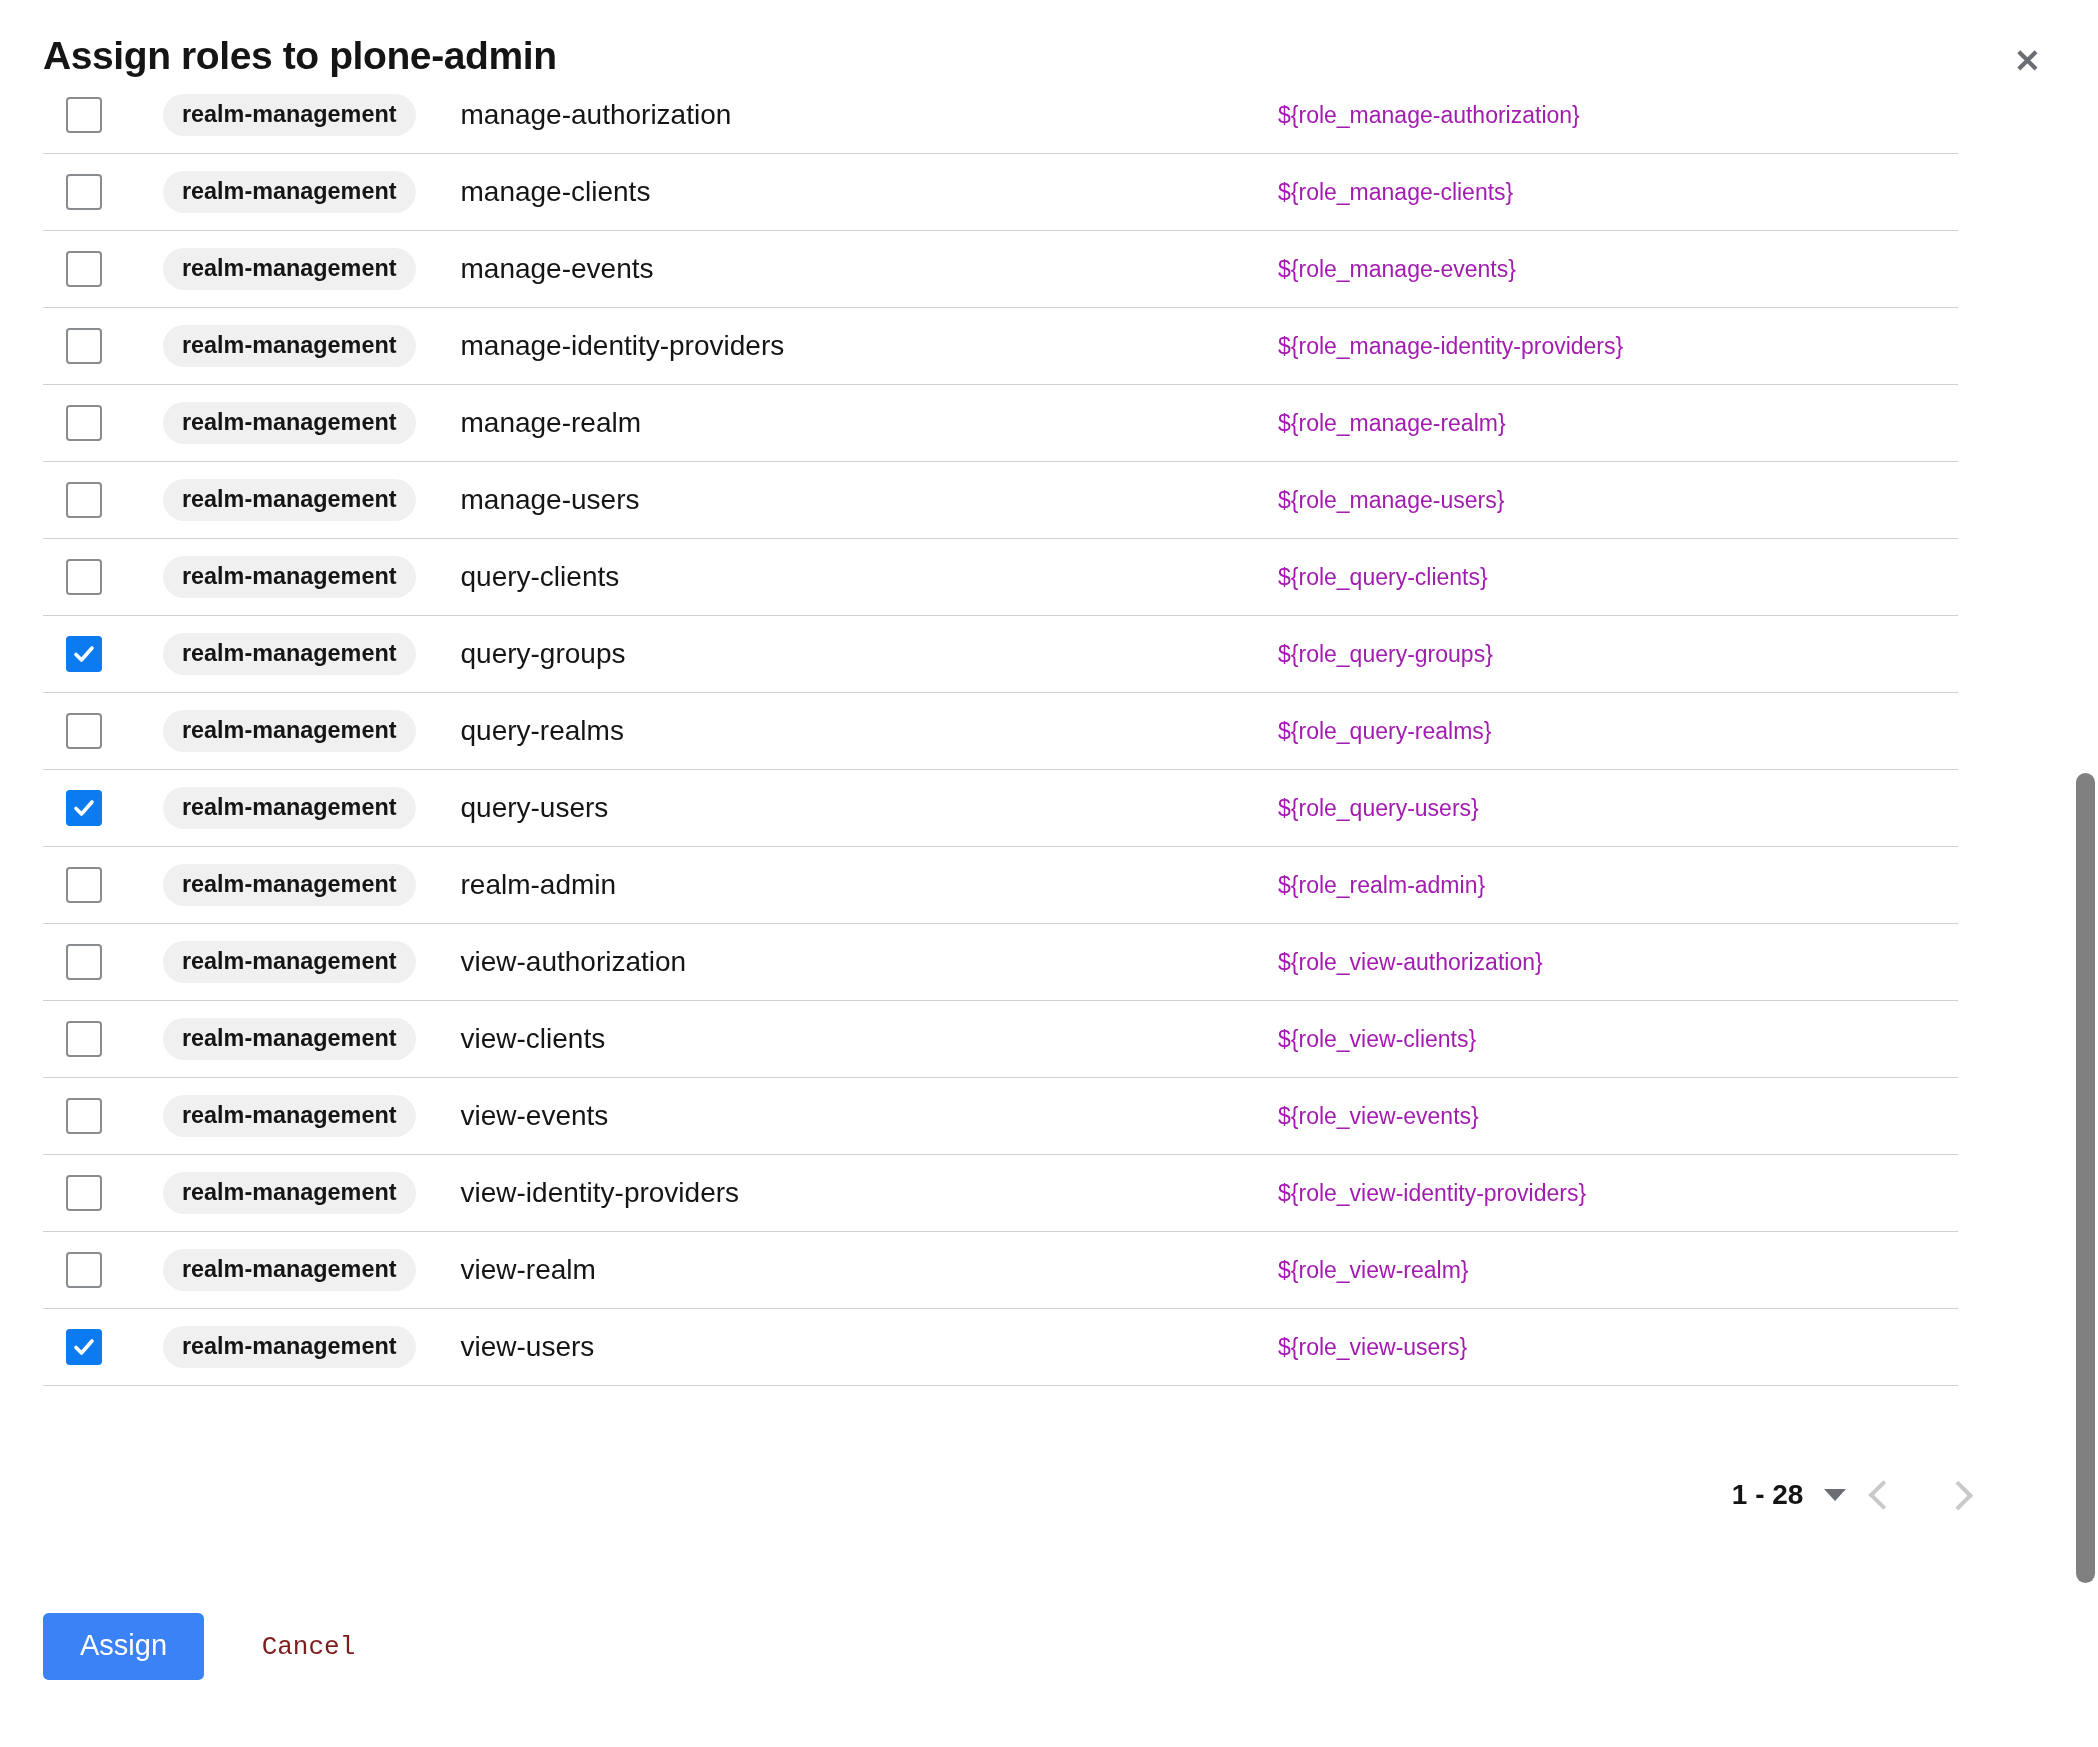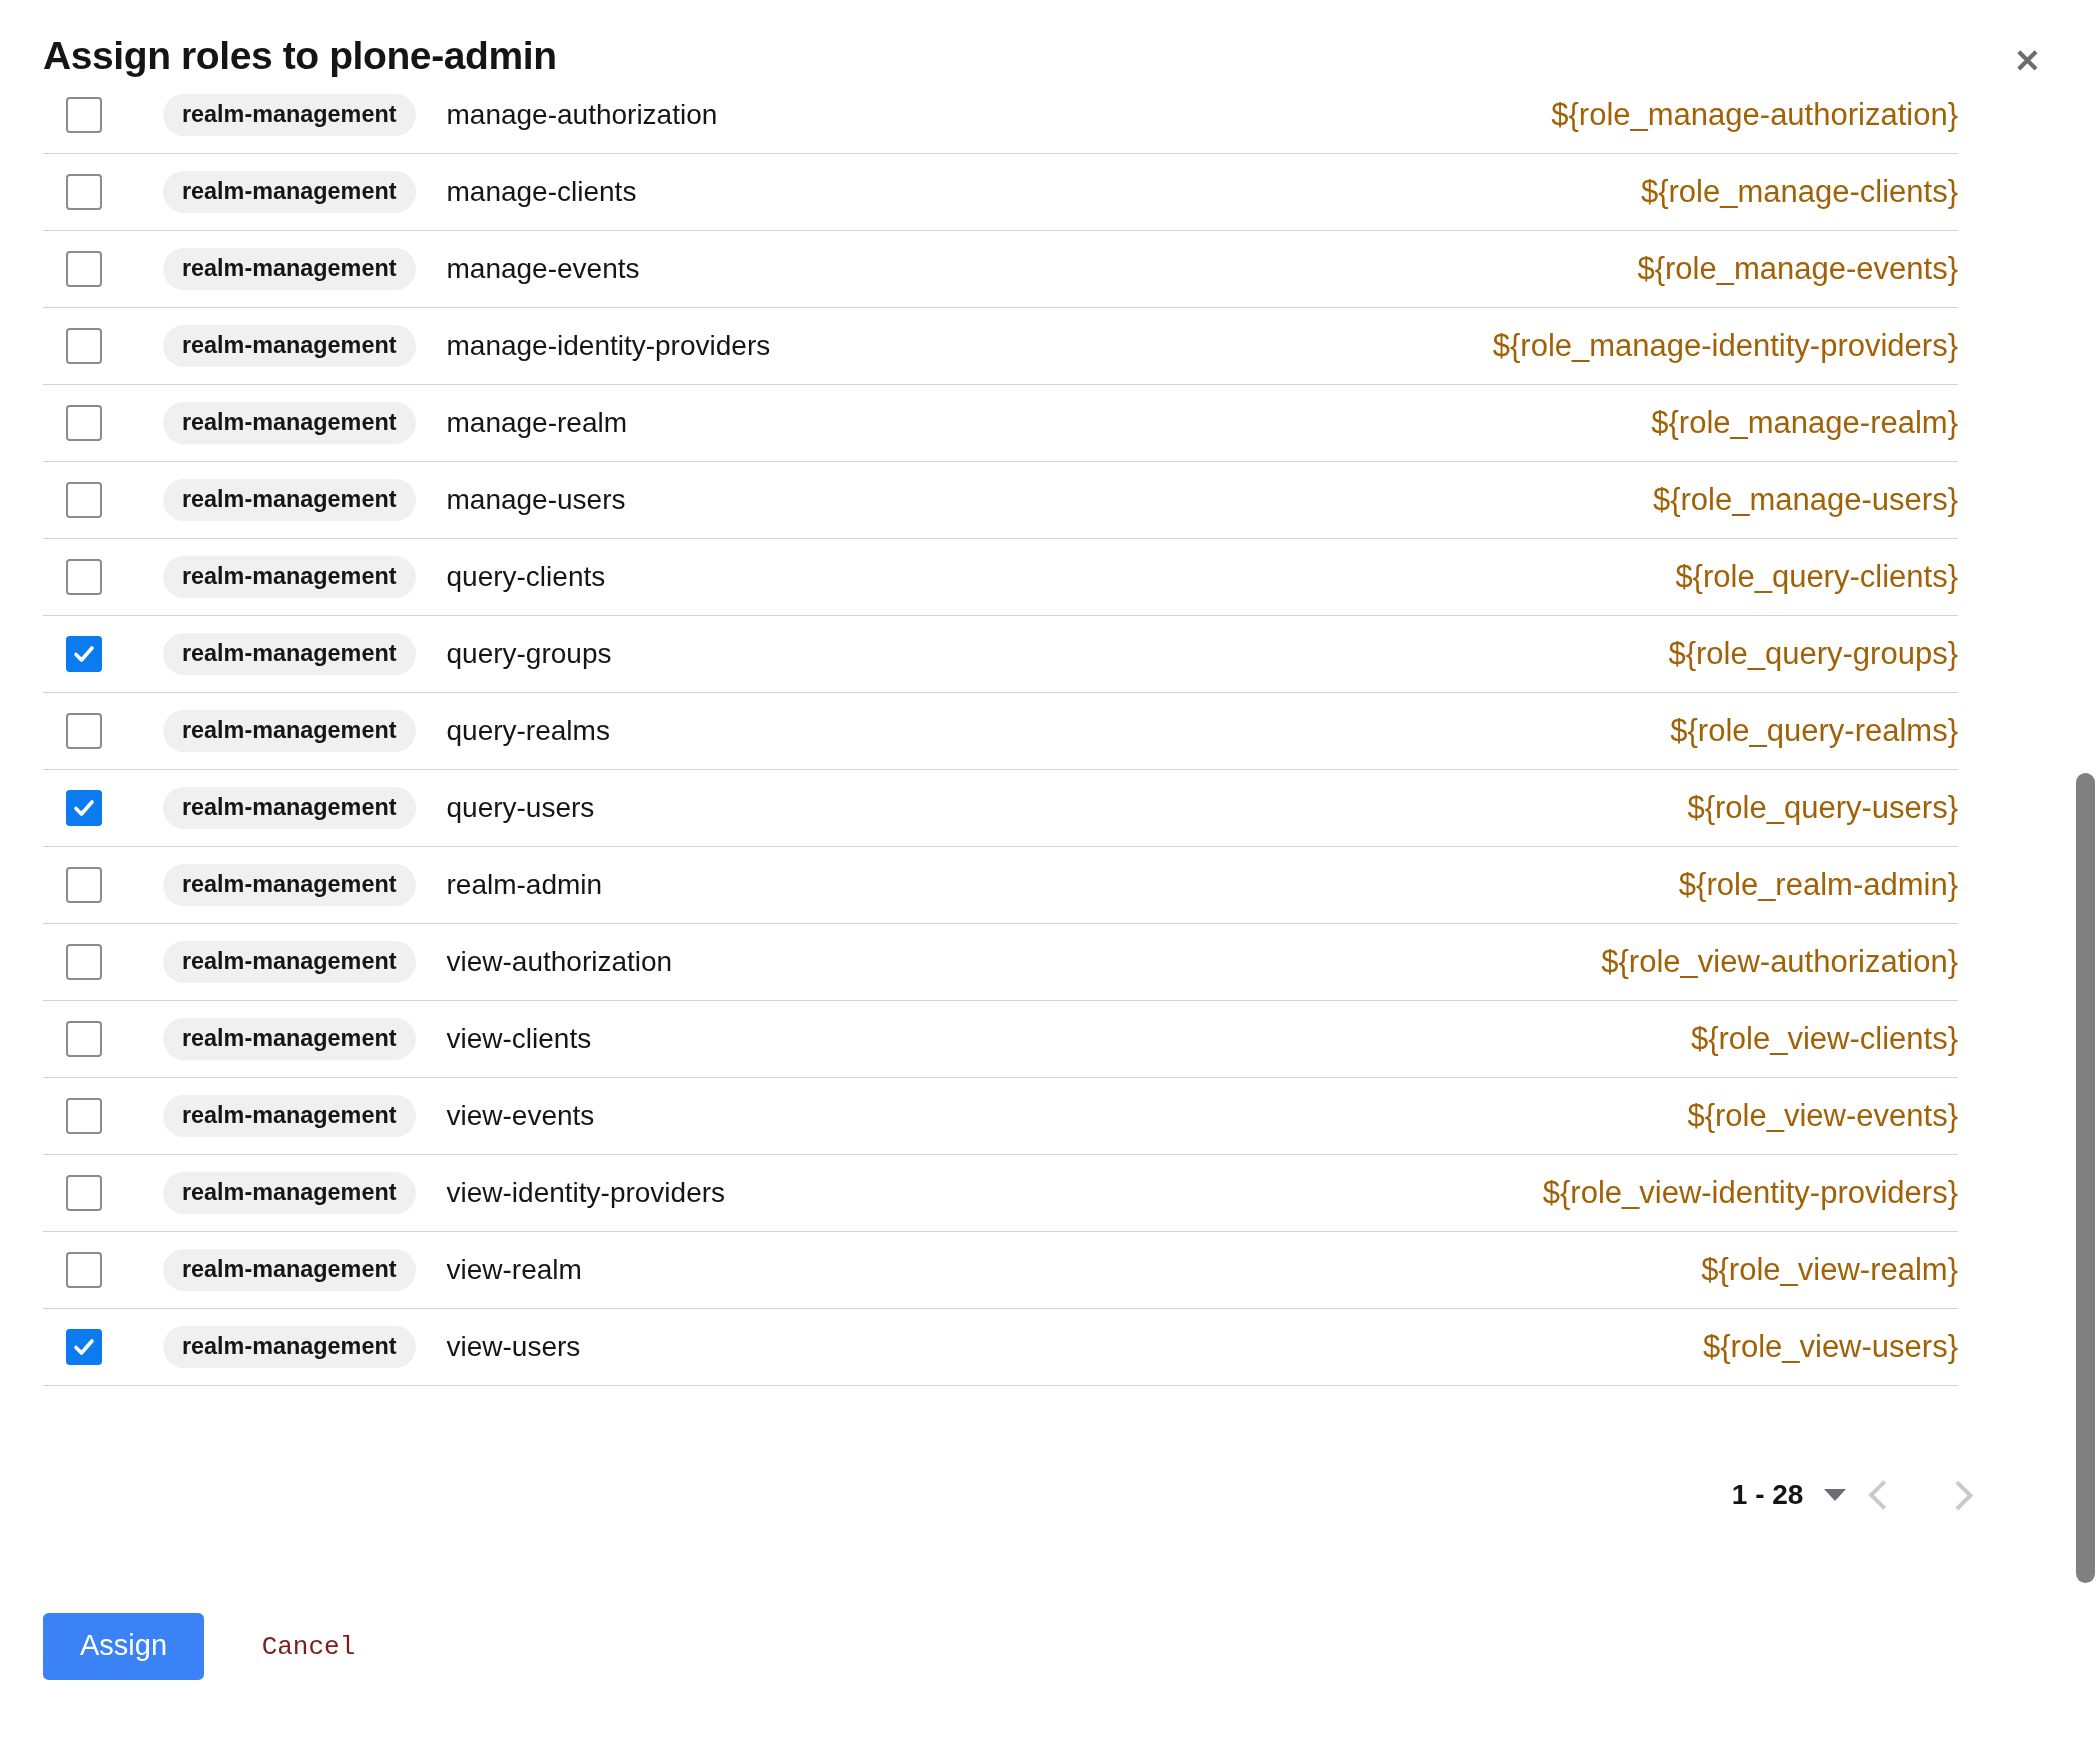--- a/index.html
+++ b/index.html
@@ -94,45 +94,44 @@
     top: 50%;
     transform: translate(-50%,-50%);
     width: 24px;
     height: 24px;
   }
 
   .name-cell {
     flex: 0 0 1162px;
     display: flex;
     align-items: center;
-    gap: 5px;
+    gap: 19px;
     padding-left: 47px;
   }
   .chip {
     background: #f0f0f0;
     border-radius: 37px;
     padding: 6.6px 19px 8.4px 19px;
     font-size: 23.4px;
     font-weight: 700;
     color: #151515;
     white-space: nowrap;
     line-height: 1.15;
   }
   .role-name {
     font-size: 28px;
     color: #151515;
     white-space: nowrap;
     margin-left: 26px;
   }
   .desc-cell {
     flex: 1 1 auto;
-    font-size: 31px;
-    color: #a16207;
+    font-size: 23px;
+    color: #a21caf;
     white-space: nowrap;
-    text-align: right;
   }
 
   
   .pagination {
     position: absolute;
     top: 1462px;
     right: 103px;
     display: flex;
     align-items: center;
     gap: 0px;

